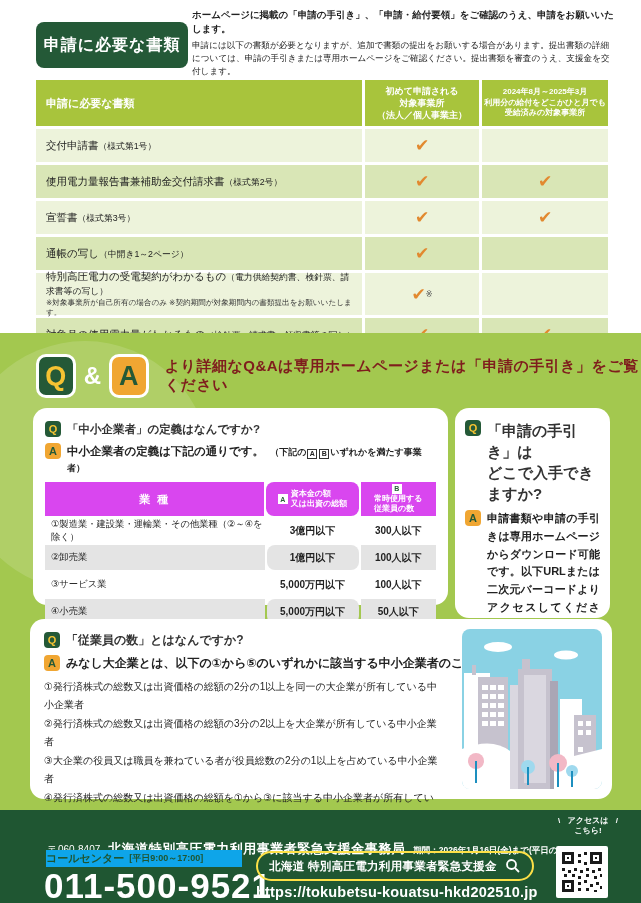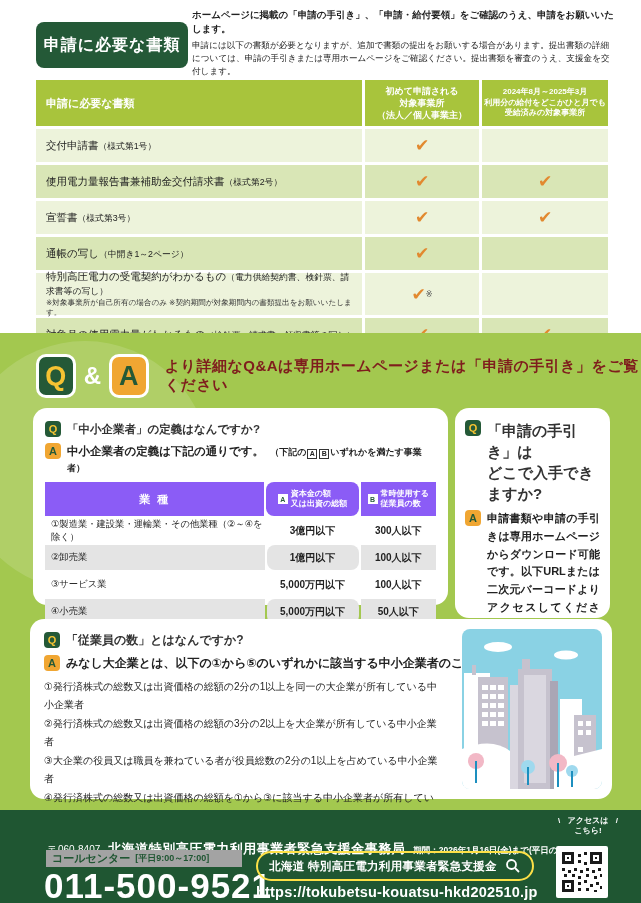--- a/index.html
+++ b/index.html
@@ -63,23 +63,23 @@
   .q-text { font-size:11.5px; font-weight:bold; color:#333; line-height:1.4; }
   .a-text { font-size:11.5px; font-weight:bold; color:#222; line-height:1.4; }
   .a-note { font-size:9px; font-weight:bold; color:#222; margin-left:6px; }
   .mark-box { display:inline-flex; align-items:center; justify-content:center; width:10px; height:10px;
     border:1px solid #333; font-size:7px; font-weight:bold; color:#222; margin:0 1px; vertical-align:-1px; }
 
   .biz-table { margin-top:7px; width:391px; }
   .bt-row { display:flex; gap:2px; margin-bottom:2px; }
   .bt-c1 { width:224px; }
   .bt-c2 { width:94px;border-radius:8px; }
-  .bt-c3 { width:77px; }
+  .bt-c3 { width:77px;flex-direction:column; }
   .bt-head { height:34px; }
-  .bt-head > div { background:#8b5cf6; color:#fff; font-weight:bold; display:flex; align-items:center; justify-content:center; }
+  .bt-head > div { background:#d946ef; color:#fff; font-weight:bold; display:flex; align-items:center; justify-content:center; }
   .bt-head .bt-c1 { font-size:11px; letter-spacing:2px; }
   .bt-head .bt-c2, .bt-head .bt-c3 { font-size:8px; line-height:1.3; }
   .hd-mark { display:inline-flex; align-items:center; justify-content:center; width:10px; height:10px;
     background:#fff; color:#2A5C3B; font-size:7px; font-weight:bold; margin-right:3px; flex:0 0 auto; }
   .hd-txt { white-space:pre-line; text-align:left; }
   .bt-body .bt-row { height:25px; }
   .bt-body .bt-c1 { display:flex; align-items:center; padding-left:6px; font-size:9.3px; color:#222; }
   .bt-body .bt-c2, .bt-body .bt-c3 { display:flex; align-items:center; justify-content:center; font-size:10px; font-weight:bold; color:#222; }
   .bt-even > div { background:#fff; }
   .bt-odd  > div { background:#E4E4E4; }
@@ -98,22 +98,22 @@
   .footer { position:absolute; left:0; top:810px; width:641px; height:93px; background:#1F5632; color:#fff; }
   .f-line1 { position:absolute; left:48px; top:13px; display:flex; align-items:baseline; }
   .f-postal { font-size:10px;margin-top:20px; }
   .f-org { font-size:13px; font-weight:bold; margin-left:8px; letter-spacing:0.5px; }
   .f-period { font-size:8.5px; font-weight:bold; margin-left:8px; }
   .f-access { position:absolute; left:558px; top:6px; width:60px; text-align:center;
     font-size:8px; font-weight:bold; line-height:1.3; }
   .f-access .slashes { display:flex; justify-content:space-between; align-items:center; }
   .f-qr { position:absolute; left:556px; top:36px; width:52px; height:52px; background:#fff; border-radius:2px;
     display:flex; align-items:center; justify-content:center; }
-  .f-cc { position:absolute; left:46px; top:40px; width:196px; height:17px; background:#a3a3a3;
-    display:flex; align-items:center; padding-left:6px; }
+  .f-cc { position:absolute; left:46px; top:40px; width:196px; height:17px; background:#0ea5e9;
+    display:flex; align-items:center; }
   .f-cc-label { color:#1F5632; font-weight:bold; font-size:11px; }
   .f-cc-hours { color:#1F5632; font-weight:bold; font-size:9px; margin-left:5px; }
   .f-phone { position:absolute; left:44px; top:56px; font-size:35px; font-weight:bold; letter-spacing:1px; }
   .f-pill { position:absolute; left:256px; top:41px; width:278px; height:30px; border:2px solid #fde047;
     border-radius:16px; display:flex; align-items:center; justify-content:center; }
   .f-pill-text { font-size:11.5px; font-weight:bold; letter-spacing:0.3px; }
   .f-url { position:absolute; left:256px; top:74px; font-size:14.5px; font-weight:bold; letter-spacing:0.2px; }
 </style>
 </head>
 <body>

